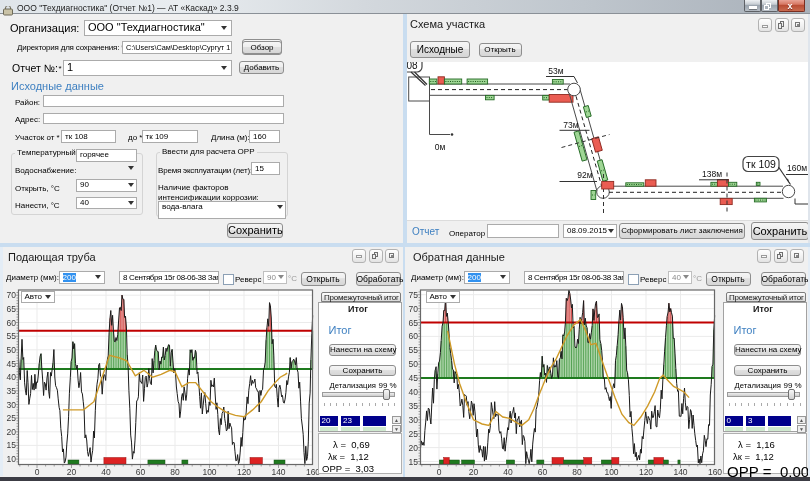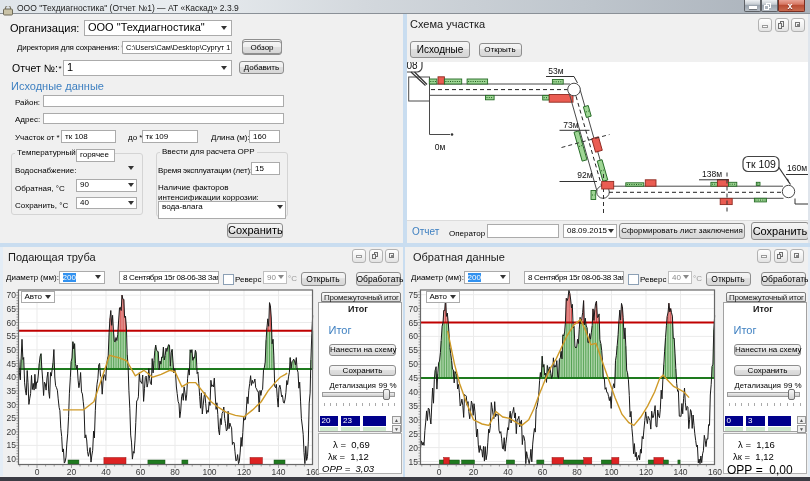--- a/index.html
+++ b/index.html
@@ -48,26 +48,26 @@
 <div class="tb" style="left:43px;top:112.5px;width:241px;height:11.5px;font-size:9px;line-height:9.5px;"></div>
 <div class="lbl" style="left:15px;top:132.5px;font-size:8px;color:#000;">Участок от *</div>
 <div class="tb" style="left:61px;top:130px;width:55px;height:13px;font-size:8px;line-height:11px;">тк 108</div>
 <div class="lbl" style="left:128px;top:132.5px;font-size:8px;color:#000;">до *</div>
 <div class="tb" style="left:141.5px;top:130px;width:56px;height:13px;font-size:8px;line-height:11px;">тк 109</div>
 <div class="lbl" style="left:211px;top:132.5px;font-size:8px;color:#000;">Длина (м):</div>
 <div class="tb" style="left:249px;top:130px;width:31px;height:13px;font-size:8px;line-height:11px;">160</div>
 <div class="grp" style="left:11px;top:152.5px;width:131.5px;height:62px"></div>
 <div class="grpl" style="left:15px;top:147.5px">Температурный режим</div>
 <div class="lbl" style="left:15px;top:166px;font-size:8px;color:#000;">Водоснабжение:</div>
-<div class="tb" style="left:76px;top:149px;width:39px;height:12.5px;font-size:8px;line-height:10.5px;color:#000;border-color:#ababab">горячее</div>
+<div class="tb" style="left:76px;top:149px;width:61px;height:12.5px;font-size:8px;line-height:10.5px;color:#000;border-color:#ababab">горячее</div>
 <div style="position:absolute;left:127.5px;top:165.5px;width:0;height:0;border:3.3px solid transparent;border-top:4px solid #333;"></div>
-<div class="lbl" style="left:15px;top:183.5px;font-size:8px;color:#000;">Обратная, °С</div>
+<div class="lbl" style="left:15px;top:183.5px;font-size:8px;color:#000;">Открыть, °С</div>
 <div class="tb" style="left:76px;top:179px;width:61px;height:12.5px;font-size:8px;line-height:10.5px;color:#000;border-color:#ababab">90</div>
 <div style="position:absolute;left:127.5px;top:183.0px;width:0;height:0;border:3.3px solid transparent;border-top:4px solid #333;"></div>
-<div class="lbl" style="left:15px;top:200.5px;font-size:8px;color:#000;">Сохранить, °С</div>
+<div class="lbl" style="left:15px;top:200.5px;font-size:8px;color:#000;">Нанести, °С</div>
 <div class="tb" style="left:76px;top:196.5px;width:61px;height:12.5px;font-size:8px;line-height:10.5px;color:#000;border-color:#ababab">40</div>
 <div style="position:absolute;left:127.5px;top:200.5px;width:0;height:0;border:3.3px solid transparent;border-top:4px solid #333;"></div>
 <div class="grp" style="left:156px;top:151.5px;width:132px;height:65.5px"></div>
 <div class="grpl" style="left:160px;top:146.5px">Ввести для расчета ОРР</div>
 <div class="lbl" style="left:158px;top:166px;font-size:8px;color:#000;letter-spacing:-0.2px">Время эксплуатации (лет):</div>
 <div class="tb" style="left:251px;top:161.5px;width:29px;height:13px;font-size:8px;line-height:11px;">15</div>
 <div class="lbl" style="left:158px;top:183px;font-size:8px;color:#000;">Наличие факторов</div>
 <div class="lbl" style="left:158px;top:192.5px;font-size:8px;color:#000;">интенсификации коррозии:</div>
 <div class="tb" style="left:158px;top:201px;width:128px;height:18px;font-size:8px;line-height:10.5px;color:#000;border-color:#ababab">вода-влага</div>
 <div style="position:absolute;left:276.5px;top:205.0px;width:0;height:0;border:3.3px solid transparent;border-top:4px solid #333;"></div>
@@ -347,21 +347,21 @@
 <div style="position:absolute;left:319.5px;top:426.5px;width:18.5px;height:4.5px;background:#cfe8cf"></div>
 <div style="position:absolute;left:341px;top:416px;width:18.5px;height:9.5px;background:#00008b;color:#fff;font-size:8px;line-height:9.5px;padding-left:2px">23</div>
 <div style="position:absolute;left:341px;top:426.5px;width:18.5px;height:4.5px;background:#cfe8cf"></div>
 <div style="position:absolute;left:362.5px;top:416px;width:23px;height:9.5px;background:#00008b;color:#fff;font-size:8px;line-height:9.5px;padding-left:2px"></div>
 <div style="position:absolute;left:362.5px;top:426.5px;width:23px;height:4.5px;background:#cfe8cf"></div>
 <div style="position:absolute;left:392px;top:415.5px;width:9px;height:8px;border:1px solid #999;background:#eee;font-size:5px;text-align:center;line-height:7px;color:#555">▲</div>
 <div style="position:absolute;left:392px;top:424.5px;width:9px;height:8px;border:1px solid #999;background:#eee;font-size:5px;text-align:center;line-height:7px;color:#555">▼</div>
 <div style="position:absolute;left:317.5px;top:433px;width:84px;height:41px;background:#fff;border:1px solid #b0b0b0"></div>
 <div class="lbl" style="left:333px;top:438.5px;font-size:9.5px;color:#000;">λ =&nbsp;&nbsp;0,69</div>
 <div class="lbl" style="left:328px;top:450.5px;font-size:9.5px;color:#000;">λк =&nbsp;&nbsp;1,12</div>
-<div class="lbl" style="left:322px;top:462.5px;font-size:9.5px;color:#000;font-style:italic;">ОРР =&nbsp;&nbsp;3,03</div>
+<div class="lbl" style="left:322px;top:462.5px;font-size:9.5px;color:#000;">ОРР =&nbsp;&nbsp;3,03</div>
 <div style="position:absolute;left:405px;top:247px;width:403px;height:230px;background:#f0f0f0"></div>
 <div class="lbl" style="left:413px;top:250.5px;font-size:11px;color:#1a1a1a;">Обратная данные</div>
 <div style="position:absolute;left:757px;top:248.5px;width:14px;height:14px;border:1px solid #b2b2b2;border-radius:3px;background:linear-gradient(#fefefe,#f0f0f0 60%,#e2e2e2)">
     <div style="position:absolute;left:3px;top:5.5px;width:6px;height:3px;background:#fafafa;border:1px solid #9a9a9a"></div>
   </div>
 <div style="position:absolute;left:773.5px;top:248.5px;width:14px;height:14px;border:1px solid #b2b2b2;border-radius:3px;background:linear-gradient(#fefefe,#f0f0f0 60%,#e2e2e2)">
     <div style="position:absolute;left:4.5px;top:2.5px;width:4px;height:5px;border:1.2px solid #6e6e6e;background:#eee"></div>
     <div style="position:absolute;left:2.5px;top:4.5px;width:4px;height:5px;border:1.2px solid #6e6e6e;background:#eee"></div>
   </div>
 <div style="position:absolute;left:790px;top:248.5px;width:14px;height:14px;border:1px solid #b2b2b2;border-radius:3px;background:linear-gradient(#fefefe,#f0f0f0 60%,#e2e2e2)">
@@ -490,16 +490,16 @@
 <div style="position:absolute;left:724.5px;top:426.5px;width:18.5px;height:4.5px;background:#cfe8cf"></div>
 <div style="position:absolute;left:746px;top:416px;width:18.5px;height:9.5px;background:#00008b;color:#fff;font-size:8px;line-height:9.5px;padding-left:2px">3</div>
 <div style="position:absolute;left:746px;top:426.5px;width:18.5px;height:4.5px;background:#cfe8cf"></div>
 <div style="position:absolute;left:767.5px;top:416px;width:23px;height:9.5px;background:#00008b;color:#fff;font-size:8px;line-height:9.5px;padding-left:2px"></div>
 <div style="position:absolute;left:767.5px;top:426.5px;width:23px;height:4.5px;background:#cfe8cf"></div>
 <div style="position:absolute;left:797px;top:415.5px;width:9px;height:8px;border:1px solid #999;background:#eee;font-size:5px;text-align:center;line-height:7px;color:#555">▲</div>
 <div style="position:absolute;left:797px;top:424.5px;width:9px;height:8px;border:1px solid #999;background:#eee;font-size:5px;text-align:center;line-height:7px;color:#555">▼</div>
 <div style="position:absolute;left:722.5px;top:433px;width:84px;height:41px;background:#fff;border:1px solid #b0b0b0"></div>
 <div class="lbl" style="left:738px;top:438.5px;font-size:9.5px;color:#000;">λ =&nbsp;&nbsp;1,16</div>
 <div class="lbl" style="left:733px;top:450.5px;font-size:9.5px;color:#000;">λк =&nbsp;&nbsp;1,12</div>
-<div class="lbl" style="left:727px;top:462.5px;font-size:12px;color:#000;">ОРР =&nbsp;&nbsp;0,00</div>
+<div class="lbl" style="left:727px;top:462.5px;font-size:15px;color:#000;">ОРР =&nbsp;&nbsp;0,00</div>
 <div style="position:absolute;left:0;top:247px;width:2.5px;height:229px;background:#e4edf6"></div>
 <div style="position:absolute;left:807.5px;top:247px;width:2.5px;height:229px;background:#e4edf6"></div>
 <div style="position:absolute;left:808px;top:14px;width:2px;height:229px;background:#dfe5ec"></div>
 <div style="position:absolute;left:0;top:476.5px;width:810px;height:4.5px;background:#3c3c44"></div>
 </body></html>

